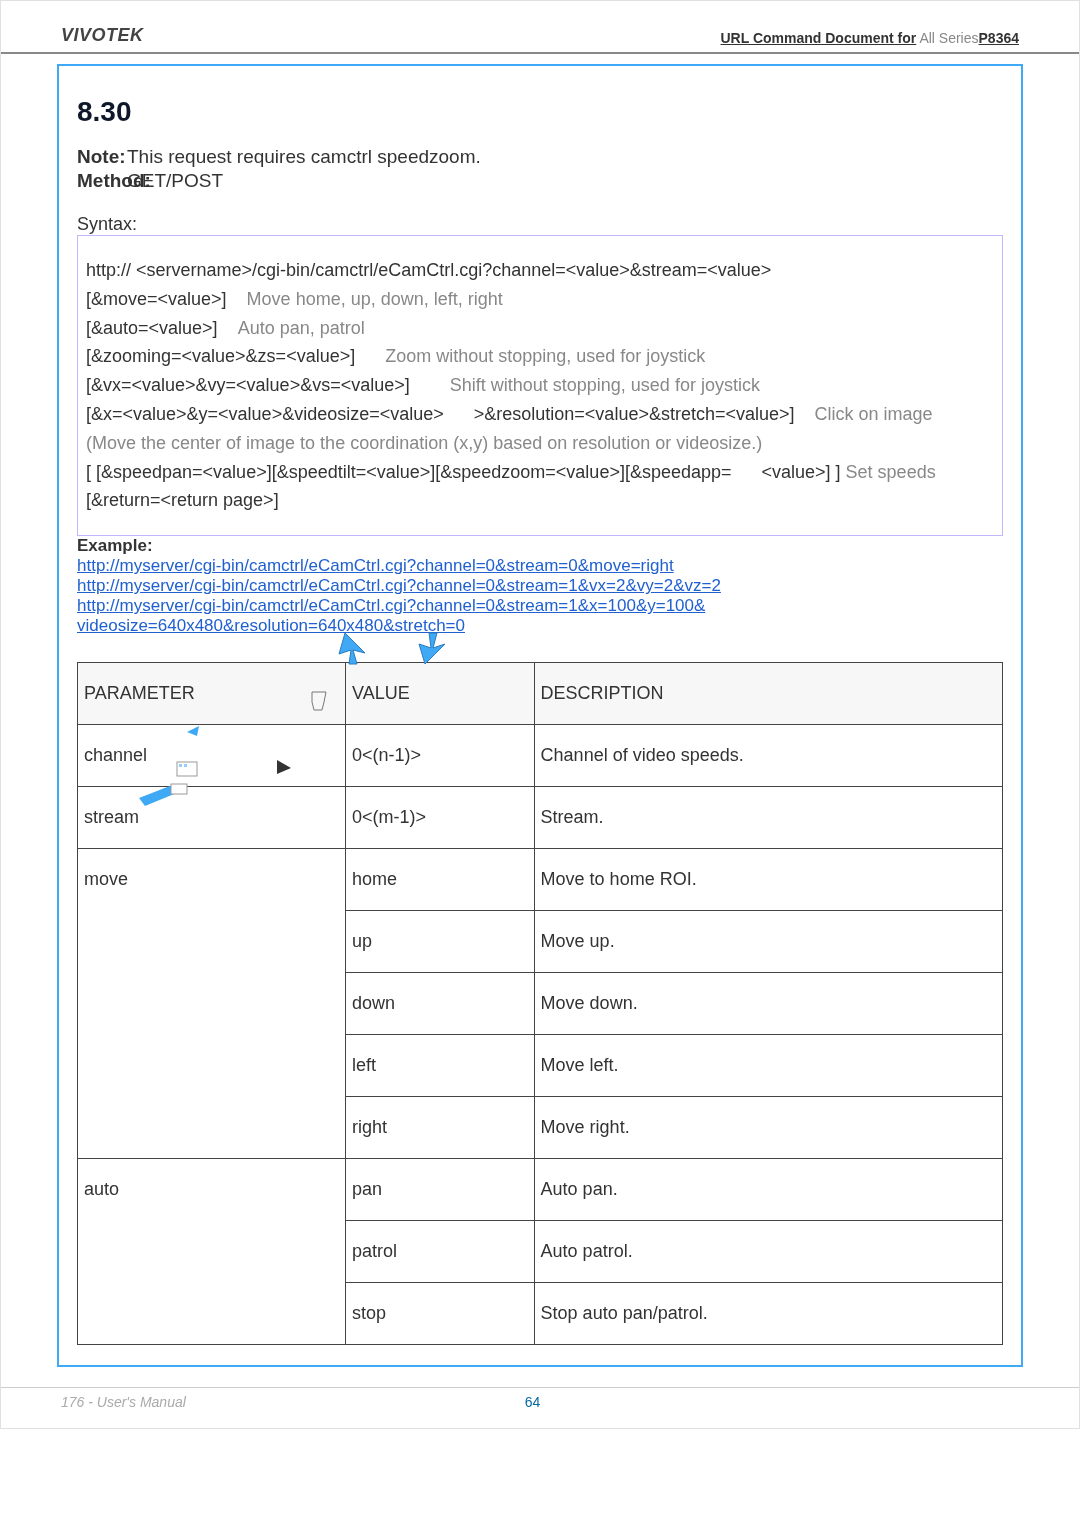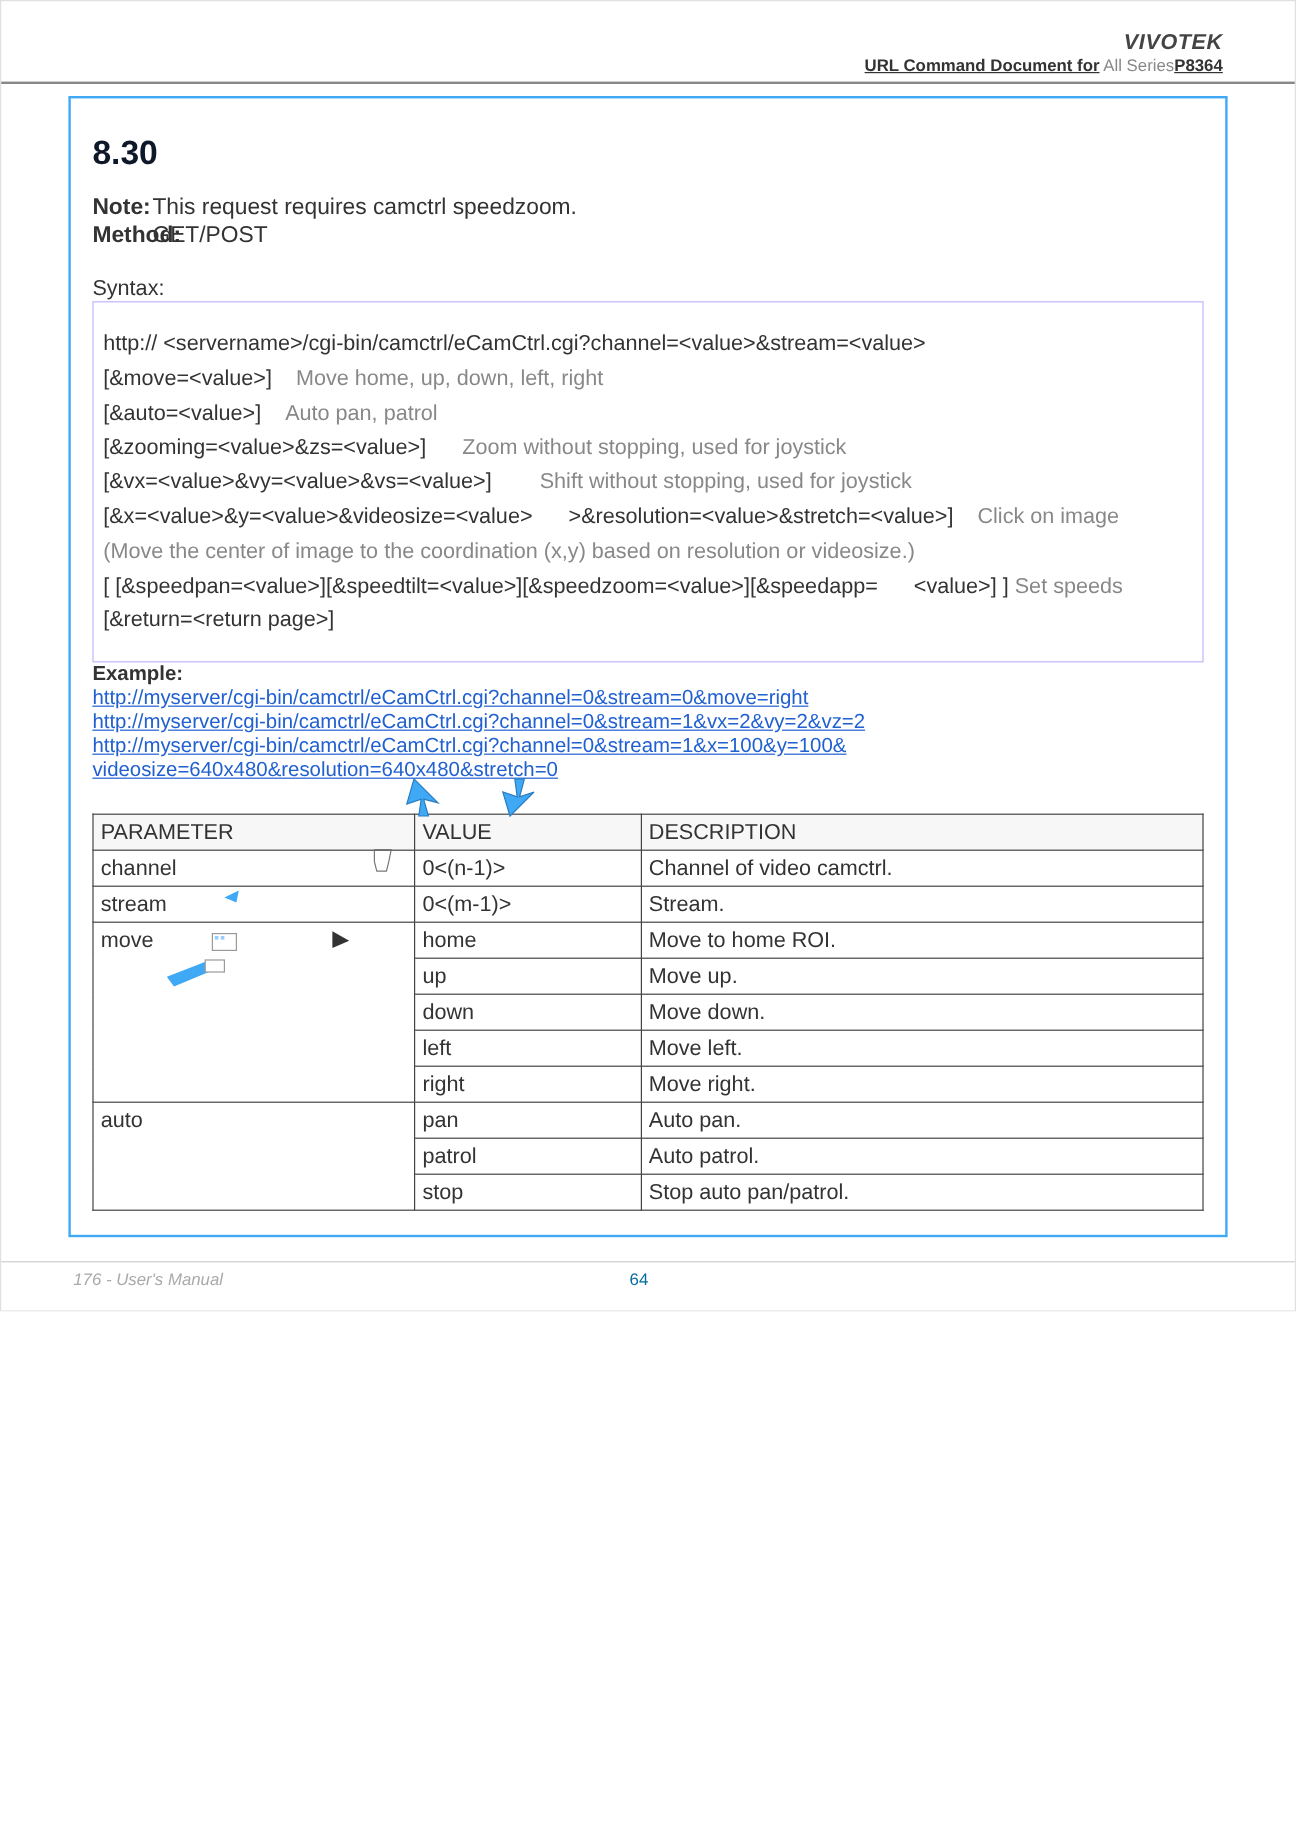--- a/index.html
+++ b/index.html
@@ -11,21 +11,20 @@
   }
   .outer {
     border: 1px solid #e0e0e0;
   }
   .header {
     display: flex;
     justify-content: space-between;
     align-items: flex-end;
     padding: 24px 60px 6px 60px;
     border-bottom: 2px solid #888;
-    flex-direction: column;
   }
   .brand {
     color: #444;
     font-weight: bold;
     font-style: italic;
     font-size: 18px;
     letter-spacing: 0.5px;
   }
   .hdr-right {
     font-size: 14px;
@@ -77,21 +76,21 @@
     left: 228px;
     top: -6px;
   }
   table.param {
     width: 100%;
     border-collapse: collapse;
     margin-top: 4px;
   }
   table.param th, table.param td {
     border: 1px solid #444;
-    padding: 4px 6px;
+    padding: 20px 6px;
     font-size: 18px;
     text-align: left;
     vertical-align: top;
   }
   table.param th {
     background: #f7f7f7;
     font-weight: normal;
   }
   .foot {
     display: flex;
@@ -210,21 +209,21 @@
         <tr>
           <th>PARAMETER</th>
           <th>VALUE</th>
           <th>DESCRIPTION</th>
         </tr>
       </thead>
       <tbody>
         <tr>
           <td>channel</td>
           <td>0&lt;(n-1)&gt;</td>
-          <td>Channel of video camctrl.</td>
+          <td>Channel of video speeds.</td>
         </tr>
         <tr>
           <td>stream</td>
           <td>0&lt;(m-1)&gt;</td>
           <td>Stream.</td>
         </tr>
         <tr>
           <td rowspan="5">move</td>
           <td>home</td>
           <td>Move to home ROI.</td>

